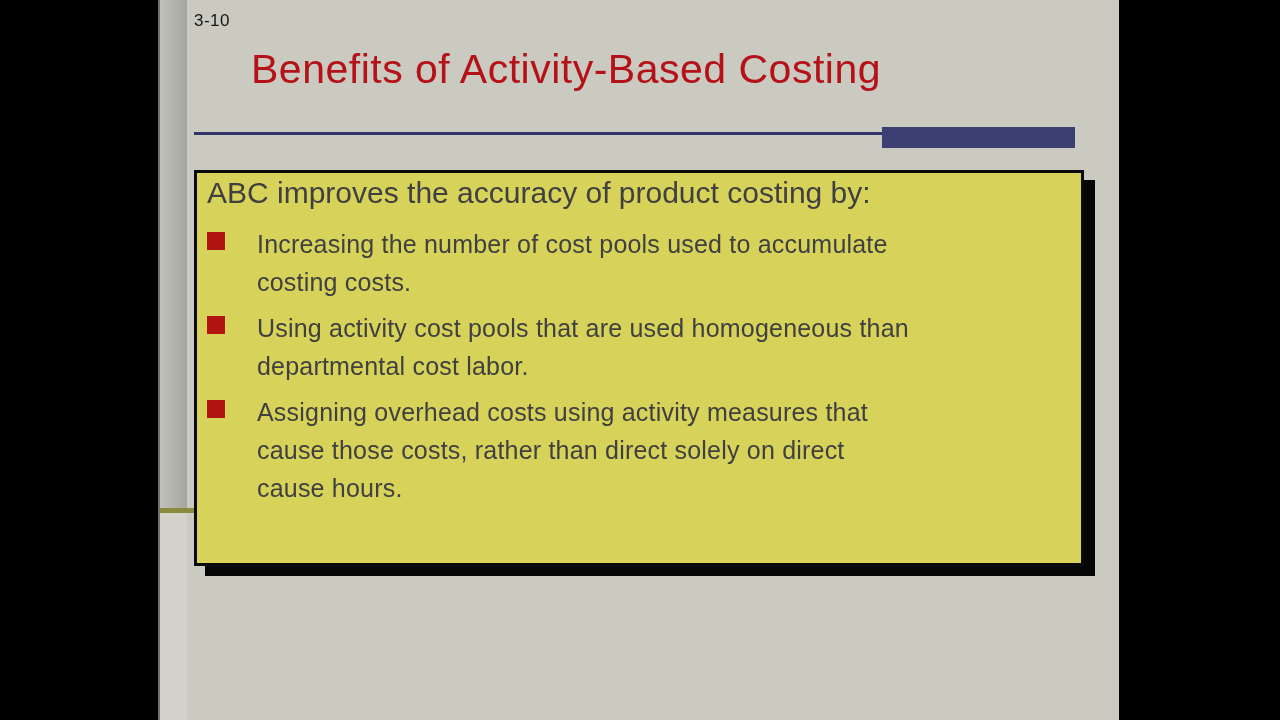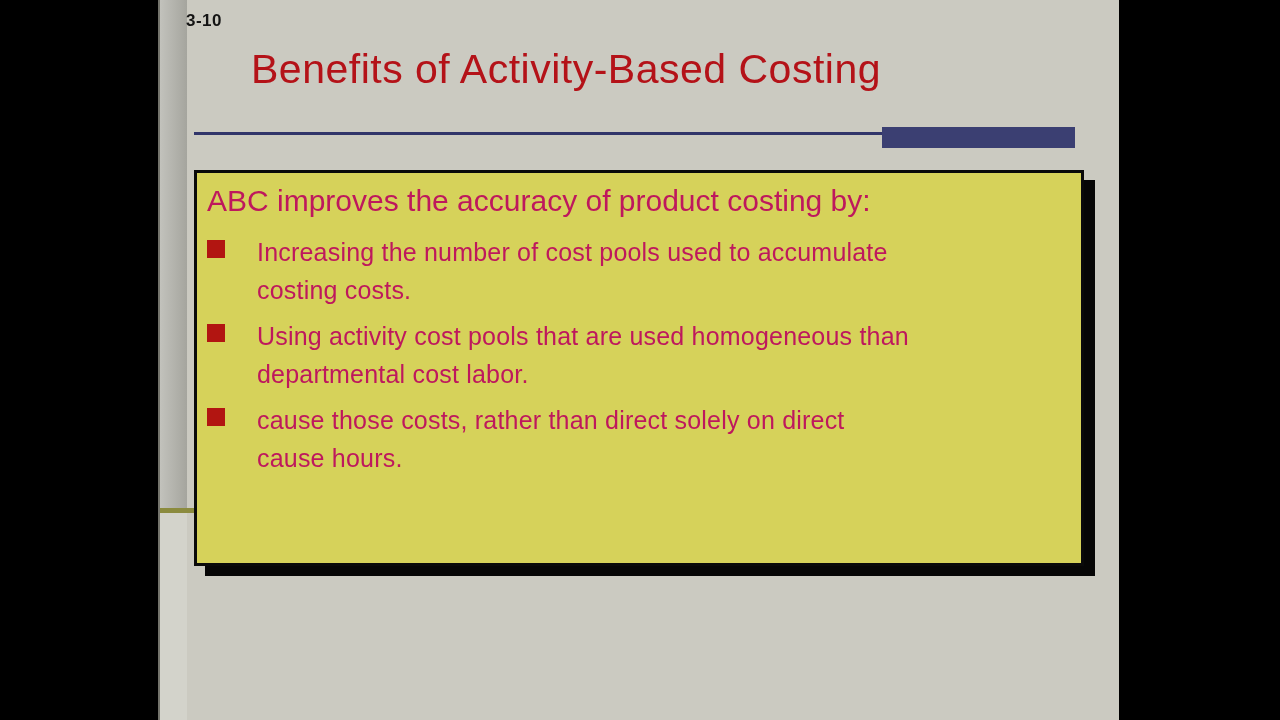--- a/index.html
+++ b/index.html
@@ -29,23 +29,23 @@
     background: #8b8b3e;
   }
   .strip-lower {
     position: absolute;
     left: 0; top: 513px;
     width: 27px; height: 207px;
     background: #d3d3cb;
   }
   .slide-number {
     position: absolute;
-    left: 26px; top: 11px;
+    left: 34px; top: 11px;
     font-size: 17px;
-    font-weight: bold;
+    font-weight: normal;
     color: #141414;
     letter-spacing: 0.5px;
   }
   .title {
     position: absolute;
     left: 91px; top: 46px;
     width: 840px;
     font-size: 41px;
     font-weight: normal;
     color: #b41218;
@@ -64,22 +64,22 @@
     width: 193px; height: 21px;
     background: #3b3f72;
   }
   .content-box {
     position: absolute;
     left: 34px; top: 170px;
     width: 890px; height: 396px;
     background: #d6d25a;
     border: 3px solid #0a0a0a;
     box-shadow: 11px 10px 0 0 #060606;
-    padding: 8px 8px 8px 8px;
-    color: #be185d;
+    padding: 0 8px 8px 8px;
+    color: #404040;
   }
   .box-header {
     font-size: 30px;
     line-height: 40px;
     margin-left: 2px;
     margin-bottom: 12px;
     white-space: nowrap;
   }
   .bullet {
     display: flex;
@@ -130,19 +130,20 @@
       <span class="bullet-marker"></span>
       <div class="bullet-lines">
         <div class="bullet-line">Using activity cost pools that are used homogeneous than</div>
         <div class="bullet-line">departmental cost labor.</div>
       </div>
     </div>
 
     <div class="bullet">
       <span class="bullet-marker"></span>
       <div class="bullet-lines">
+        <div class="bullet-line">Assigning overhead costs using activity measures that</div>
         <div class="bullet-line">cause those costs, rather than direct solely on direct</div>
         <div class="bullet-line">cause hours.</div>
       </div>
     </div>
   </div>
 
 </div>
 
 </body></html>

